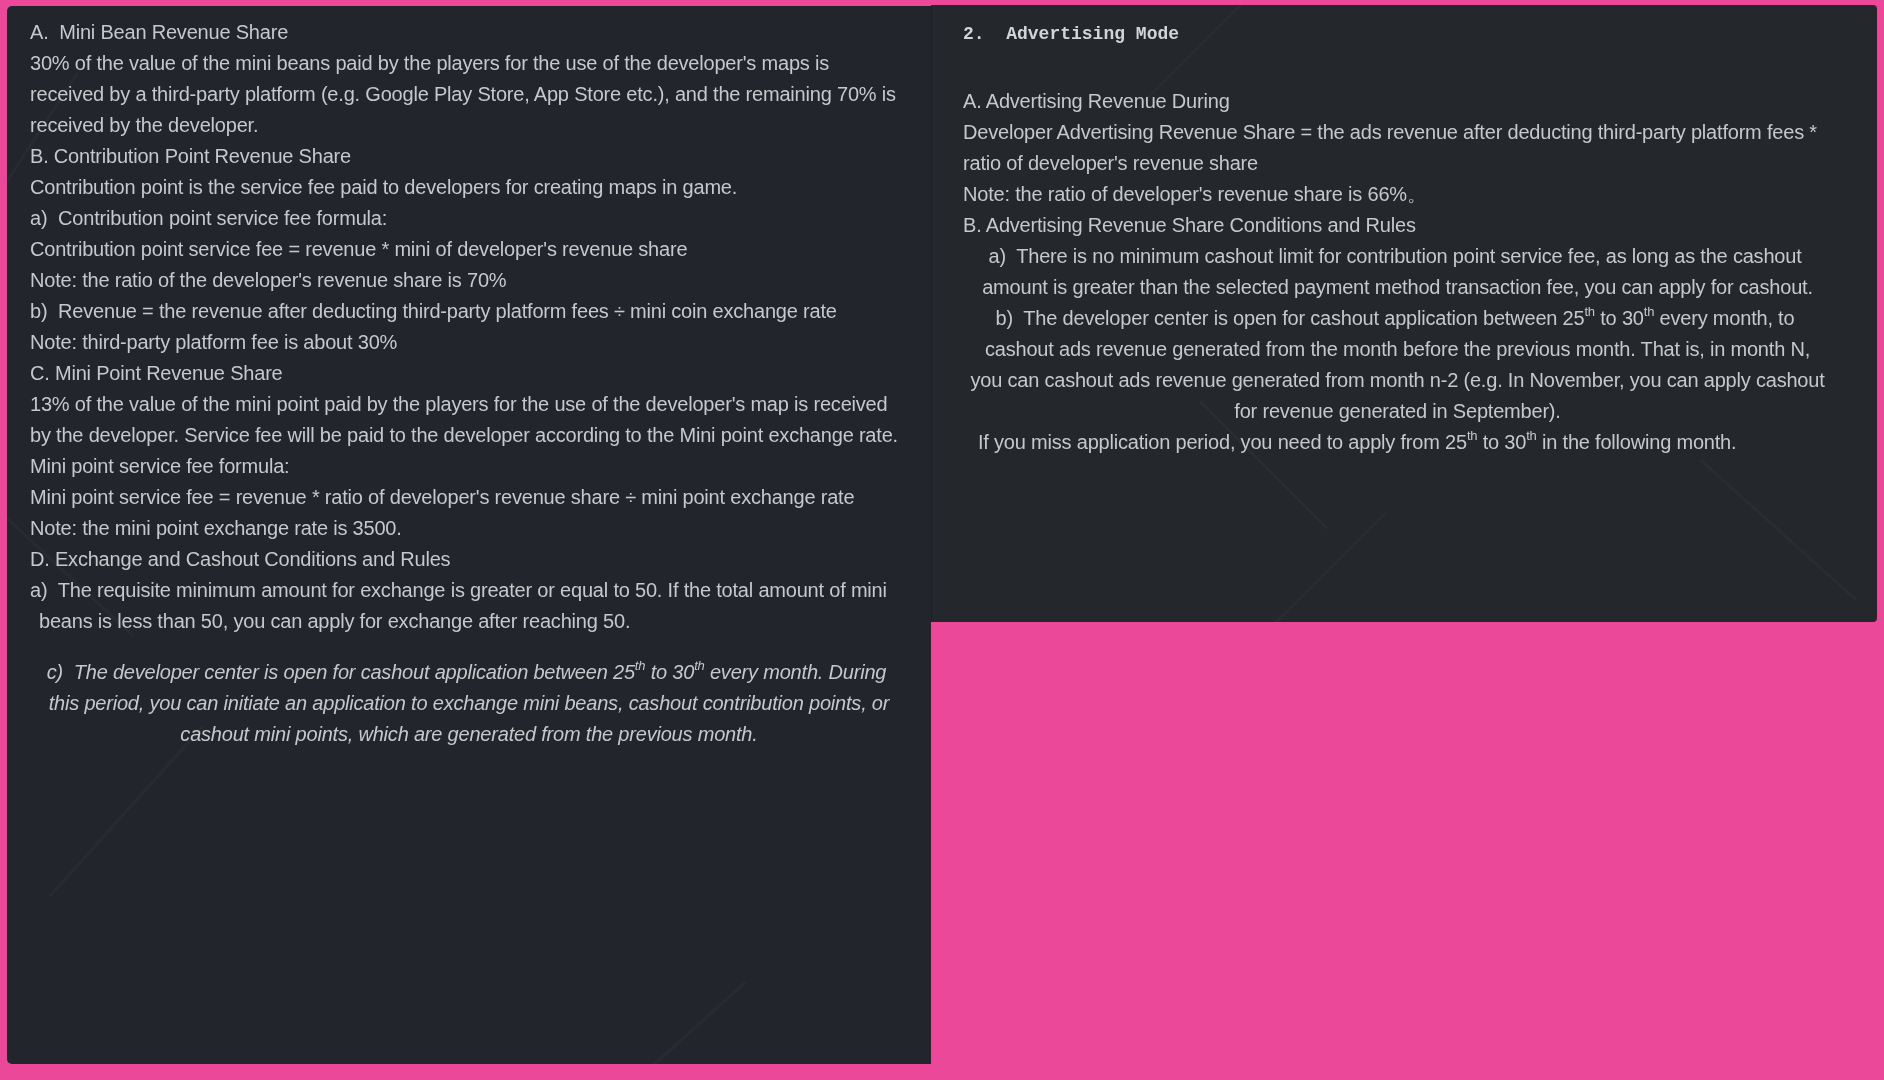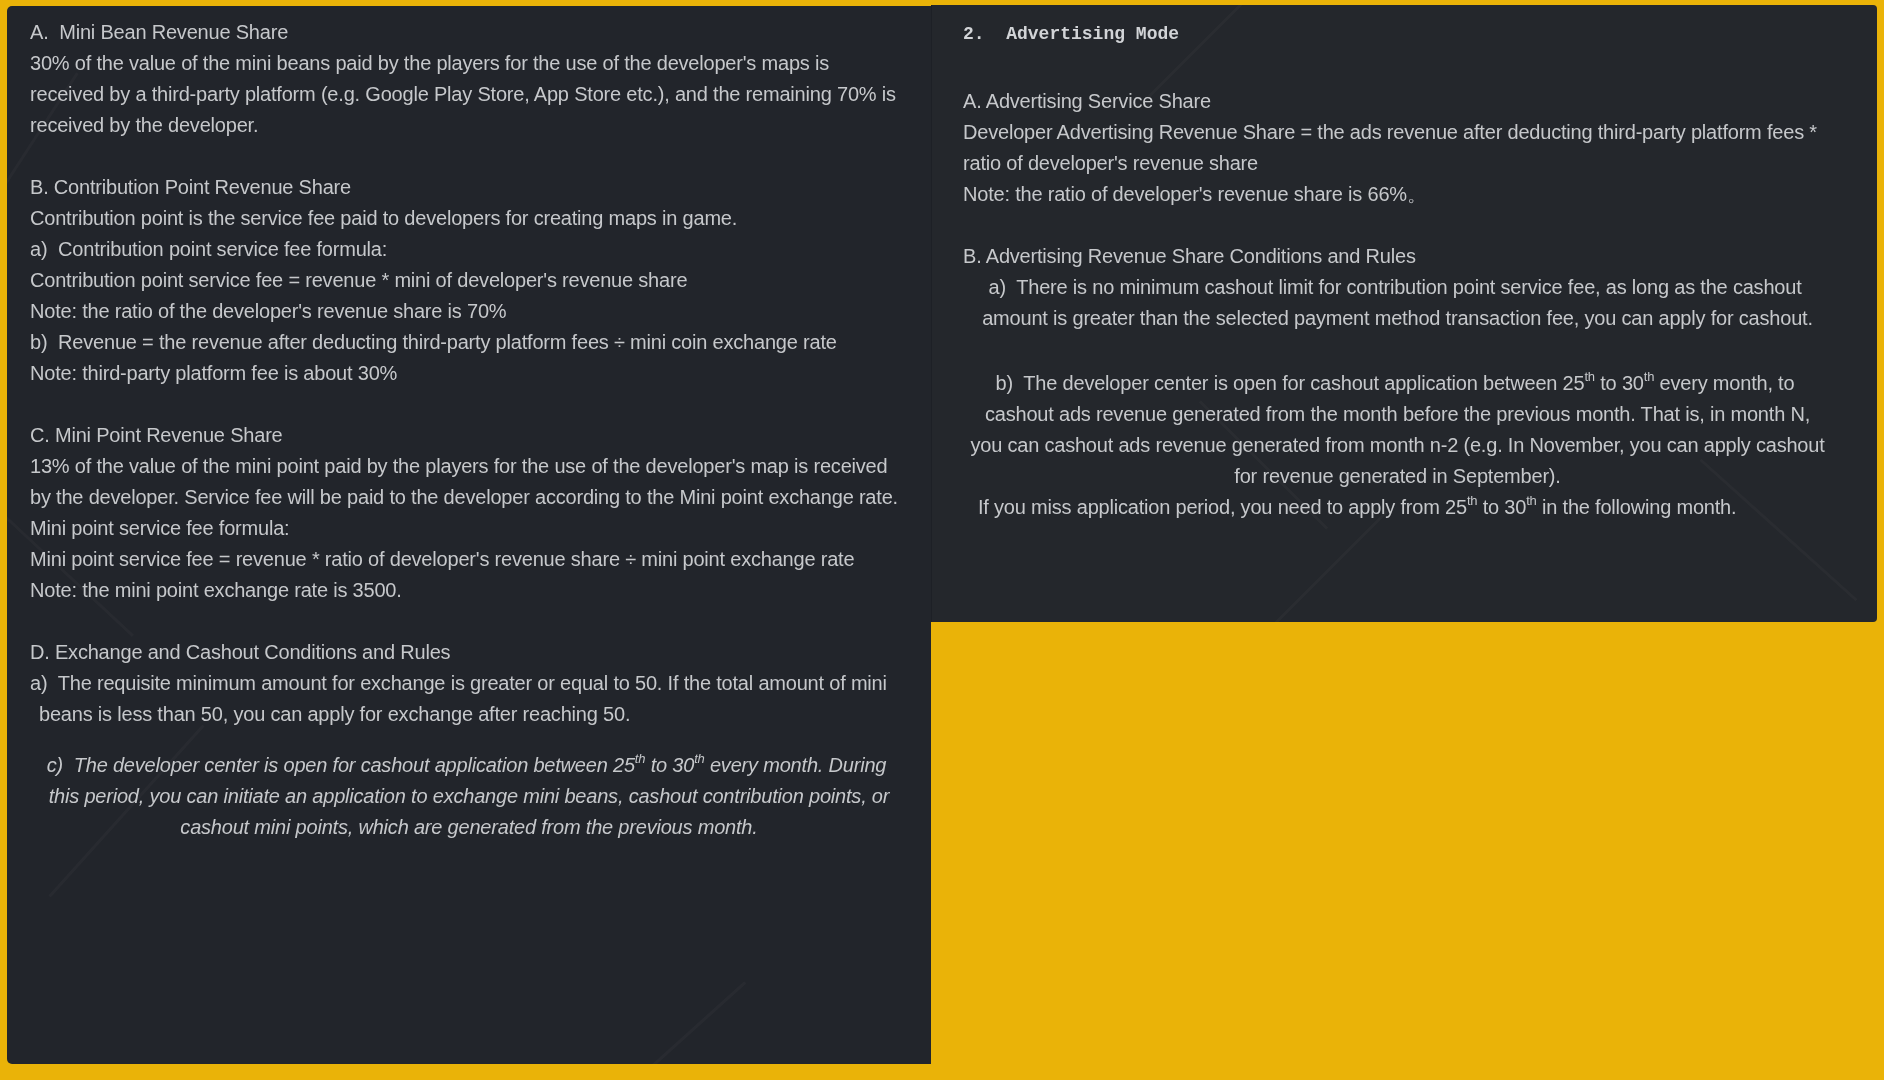--- a/index.html
+++ b/index.html
@@ -1,19 +1,19 @@
 <!DOCTYPE html>
 <html><head>
 <meta charset="utf-8">
 <style>
   html,body{margin:0;padding:0;background:#f1f1f4;}
   #stage{
     position:relative;
     width:1884px;height:1080px;
-    background:#eab308;
+    background:#ec4899;
     overflow:hidden;
     font-family:"Liberation Sans","DejaVu Sans",sans-serif;
   }
   .panel{
     position:absolute;
     overflow:hidden;
     color:#c6c8cb;
     font-size:20px;
     line-height:31px;
     letter-spacing:-0.2px;
@@ -27,23 +27,23 @@
     left:931px;top:5px;width:945px;height:617px;
     background:#24272c;
     border-left:1px solid #1d2026;
     border-radius:0 4px 4px 0;
   }
   .content{position:relative;z-index:2;}
   #left-panel .content{padding:11px 28px 0 23px;}
   #right-panel .content{padding:14px 50px 0 31px;}
   .p{margin:0;}
   .doc-head{font-weight:700;font-size:18px;color:#d2d4d7;letter-spacing:0;font-family:Liberation Mono, monospace;}
-  .gap{margin-top:31px;}
+  .gap{}
   .gap2{margin-top:36px;}
-  .gap34{margin-top:34px;}
+  .gap34{}
   .gap4{margin-top:20px;font-style:italic;}
   .hang9{padding-left:9px;text-indent:-9px;}
   .hang5{padding-left:5px;text-indent:-5px;text-align:center;}
   .firstline{padding-left:5px;text-indent:10px;}
   sup{font-size:13px;line-height:0;position:relative;top:-1px;vertical-align:super;}
   
   .streak{
     position:absolute;z-index:1;
     background:rgba(255,255,255,0.028);
     pointer-events:none;
@@ -88,21 +88,21 @@
       </div>
   </section>
 
   <section class="panel" id="right-panel">
     <div class="streak s-h"></div>
     <div class="streak s-e"></div>
     <div class="streak s-f"></div>
     <div class="streak s-g"></div>
     <div class="content" id="right-content">
         <p class="p doc-head">2.&nbsp; Advertising Mode</p>
-        <p class="p gap2">A. Advertising Service Share</p>
+        <p class="p gap2">A. Advertising Revenue During</p>
         <p class="p ">Developer Advertising Revenue Share = the ads revenue after deducting third-party platform fees * ratio of developer's revenue share</p>
         <p class="p ">Note: the ratio of developer's revenue share is 66%。</p>
         <p class="p gap">B. Advertising Revenue Share Conditions and Rules</p>
         <p class="p hang5">a)&nbsp; There is no minimum cashout limit for contribution point service fee, as long as the cashout amount is greater than the selected payment method transaction fee, you can apply for cashout.</p>
         <p class="p hang5 gap34">b)&nbsp; The developer center is open for cashout application between 25<sup>th</sup> to 30<sup>th</sup> every month, to cashout ads revenue generated from the month before the previous month. That is, in month N, you can cashout ads revenue generated from month n-2 (e.g. In November, you can apply cashout for revenue generated in September).</p>
         <p class="p firstline">If you miss application period, you need to apply from 25<sup>th</sup> to 30<sup>th</sup> in the following month.</p>
       </div>
   </section>
 
 </div>

